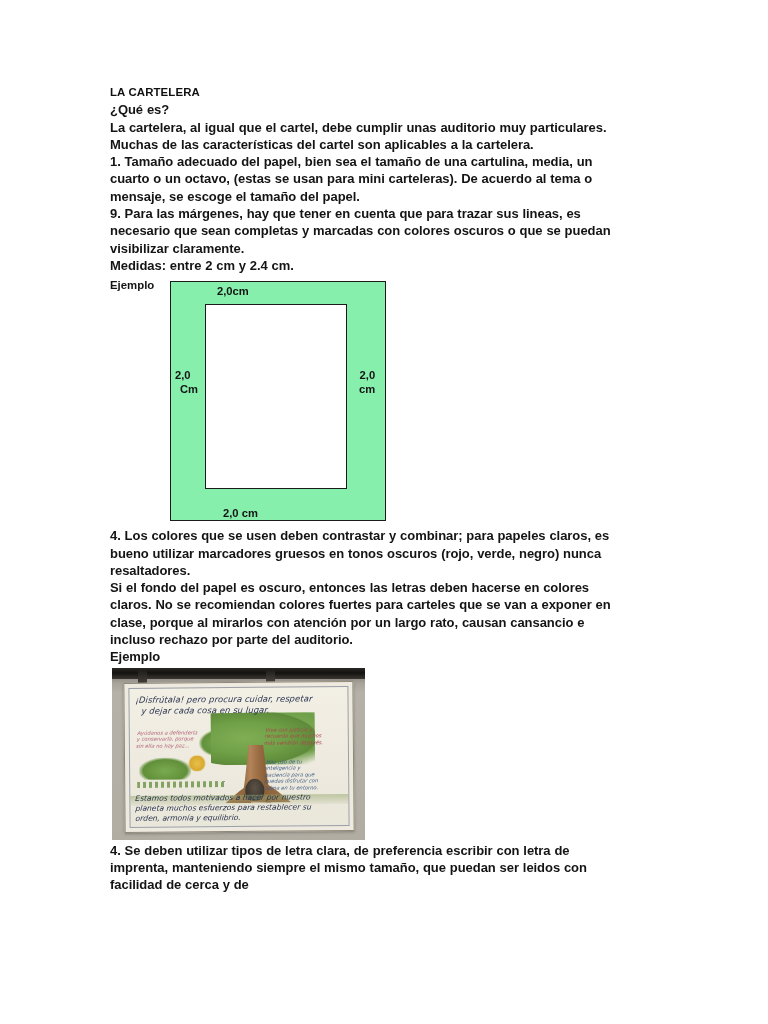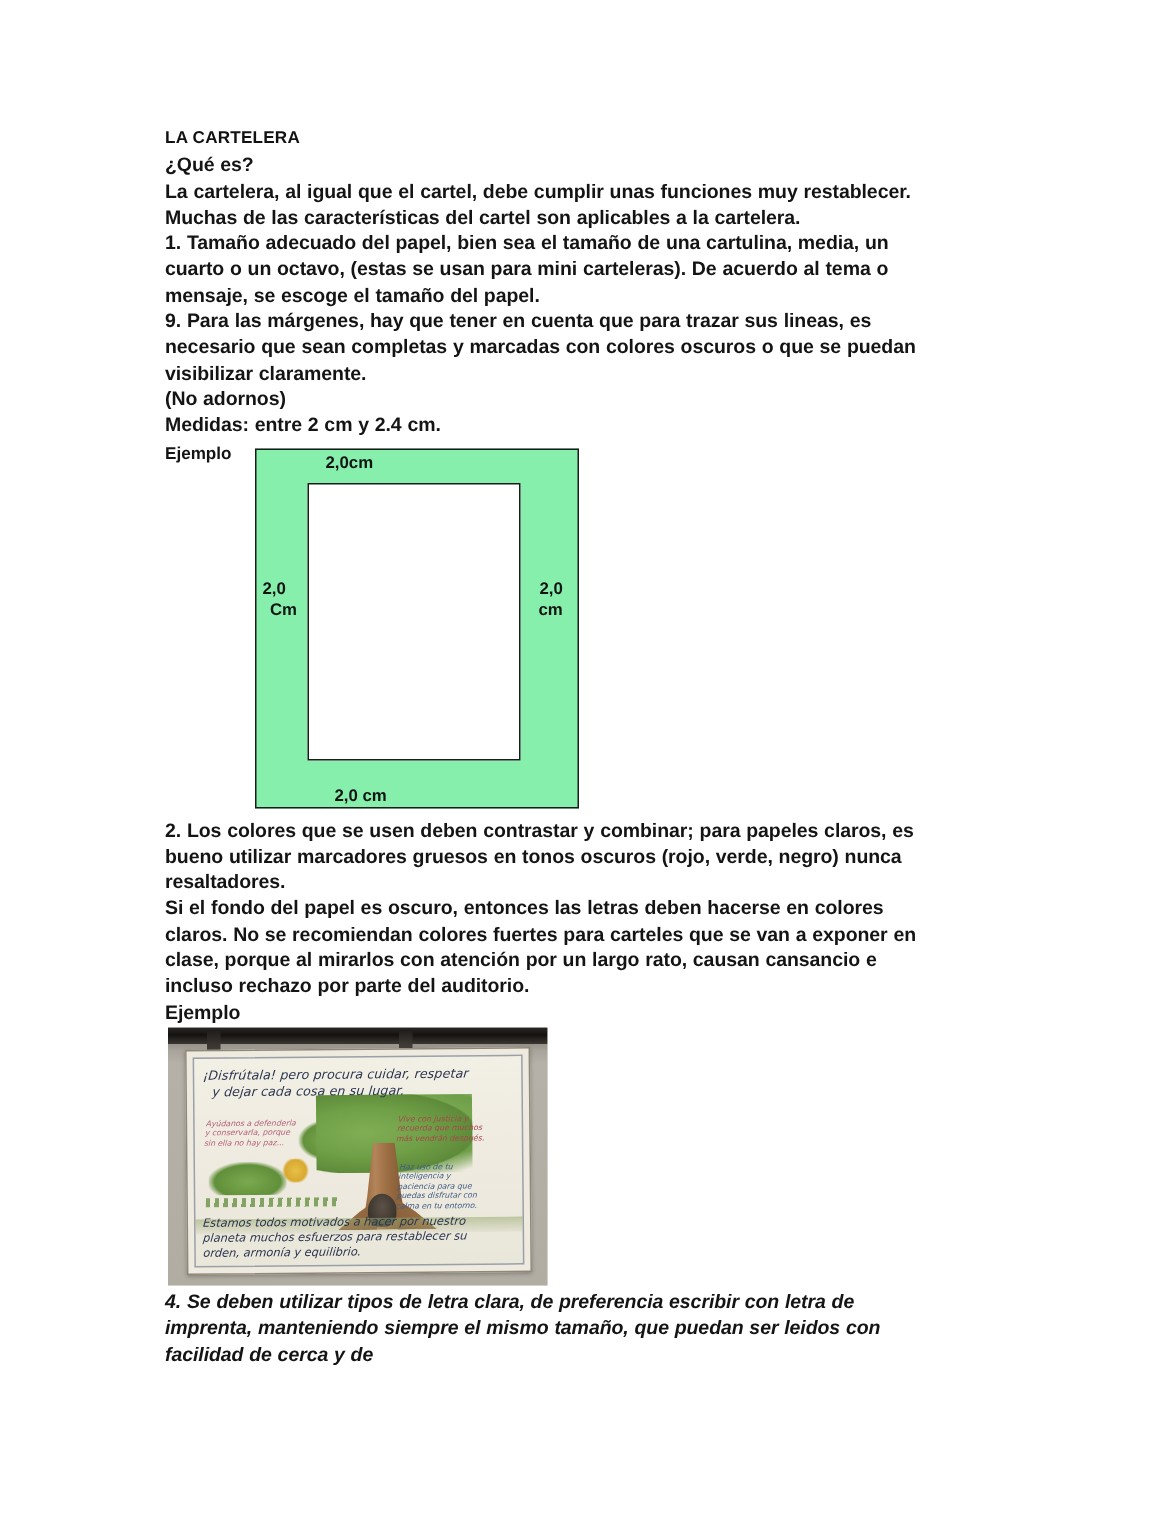--- a/index.html
+++ b/index.html
@@ -296,28 +296,27 @@
 
 <div class="page">
 
   <div class="doc-body">
 
     <div class="heading">LA CARTELERA</div>
 
     <div class="para">¿Qué es?</div>
 
 
-    <div class="para">La cartelera, al igual que el cartel, debe cumplir unas funciones muy restablecer. Muchas de las características del cartel son aplicables a la cartelera.</div>
+    <div class="para">La cartelera, al igual que el cartel, debe cumplir unas auditorio muy particulares. Muchas de las características del cartel son aplicables a la cartelera.</div>
 
 
     <div class="para">1. Tamaño adecuado del papel, bien sea el tamaño de una cartulina, media, un cuarto o un octavo, (estas se usan para mini carteleras). De acuerdo al tema o mensaje, se escoge el tamaño del papel.</div>
 
     <div class="para">9. Para las márgenes, hay que tener en cuenta que para trazar sus lineas, es necesario que sean completas y marcadas con colores oscuros o que se puedan visibilizar claramente.</div>
 
-    <div class="para">(No adornos)</div>
 
     <div class="para">Medidas: entre 2 cm y 2.4 cm.</div>
 
     <div class="diagram-wrap">
 
       <div class="ejemplo-label">Ejemplo</div>
 
       <div class="diagram-outer">
 
         <div class="dim dim-top">2,0cm</div>
@@ -326,21 +325,21 @@
 
         <div class="dim dim-right"><span>2,0</span><span class="l2">cm</span></div>
 
         <div class="diagram-inner"></div>
 
         <div class="dim dim-bottom">2,0 cm</div>
 
       </div>
     </div>
 
-    <div class="para">2. Los colores que se usen deben contrastar y combinar; para papeles claros, es bueno utilizar marcadores gruesos en tonos oscuros (rojo, verde, negro) nunca resaltadores.</div>
+    <div class="para">4. Los colores que se usen deben contrastar y combinar; para papeles claros, es bueno utilizar marcadores gruesos en tonos oscuros (rojo, verde, negro) nunca resaltadores.</div>
 
     <div class="para">Si el fondo del papel es oscuro, entonces las letras deben hacerse en colores claros. No se recomiendan colores fuertes para carteles que se van a exponer en clase, porque al mirarlos con atención por un largo rato, causan cansancio e incluso rechazo por parte del auditorio.</div>
 
     <div class="para">Ejemplo</div>
 
     <div class="photo-wrap">
       <div class="photo-wall"></div>
       <div class="photo-rail"></div>
       <div class="photo-clip clip-a"></div>
       <div class="photo-clip clip-b"></div>
@@ -366,16 +365,16 @@
         <div class="hw-red">Vive con justicia y recuerda que muchos más vendrán después.</div>
         <div class="hw-blue">Haz uso de tu inteligencia y paciencia para que puedas disfrutar con calma en tu entorno.</div>
         <div class="hw-green-scribble"></div>
 
         <div class="hand-line hw-bottom1">Estamos todos motivados a hacer por nuestro</div>
         <div class="hand-line hw-bottom2">planeta muchos esfuerzos para restablecer su</div>
         <div class="hand-line hw-bottom3">orden, armonía y equilibrio.</div>
       </div>
     </div>
 
-    <div class="para" style="margin-top:2px;font-style:italic;">4. Se deben utilizar tipos de letra clara, de preferencia escribir con letra de imprenta, manteniendo siempre el mismo tamaño, que puedan ser leidos con facilidad de cerca y de</div>
+    <div class="para" style="margin-top:2px;">4. Se deben utilizar tipos de letra clara, de preferencia escribir con letra de imprenta, manteniendo siempre el mismo tamaño, que puedan ser leidos con facilidad de cerca y de</div>
 
   </div>
 </div>
 
 </body></html>

